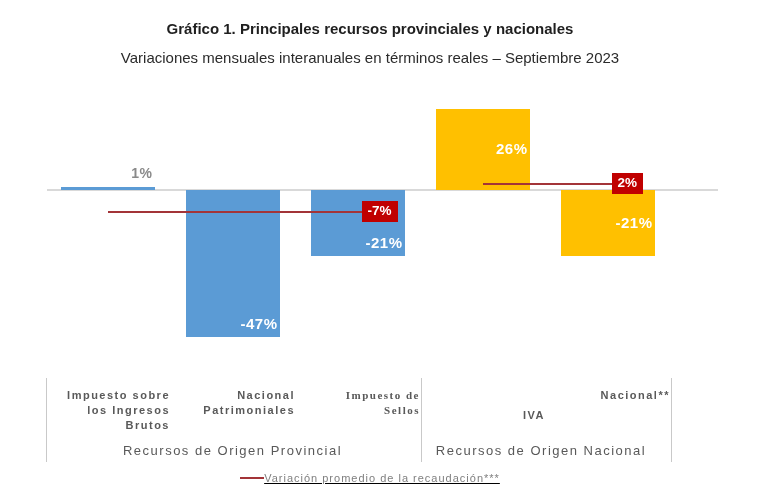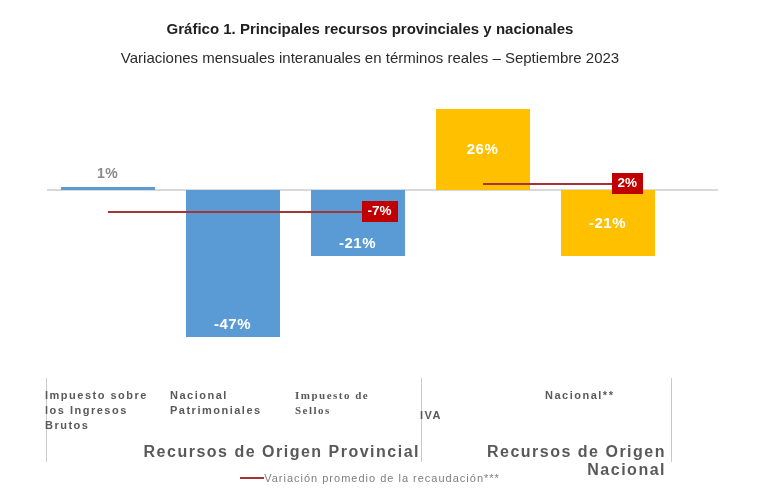--- a/index.html
+++ b/index.html
@@ -15,46 +15,46 @@
   }
   .chart-subtitle {
     position: absolute; left: 10px; top: 49px; width: 720px;
     text-align: center; font-size: 15px; font-weight: normal; color: #2b2b2b;
   }
 
   .axis-line { position: absolute; height: 2px; }
 
   .bar { position: absolute; }
   .bar-label {
-    position: absolute; width: 90px; margin-left: -45px; text-align: center;
+    position: absolute; width: 90px; margin-left: -45px; text-align: right;
     font-size: 15px; font-weight: bold; color: #ffffff; letter-spacing: 0.5px;
   }
   .bar-label.above { color: #8a8a8a; font-size: 14px; }
 
   .avg-line { position: absolute; height: 2px; }
   .avg-box {
     position: absolute; color: #ffffff; font-weight: bold; font-size: 13.5px;
     padding: 2px 6px 3px 6px; line-height: 16px;
   }
 
   .sep-line { position: absolute; width: 1px; }
 
   .cat-label {
-    position: absolute; width: 125px; margin-left: -62.5px; text-align: left;
+    position: absolute; width: 125px; margin-left: -62.5px; text-align: right;
     font-size: 11px; font-weight: bold; color: #595959; letter-spacing: 1.5px;
     line-height: 15px; white-space: pre-line;
   }
   .group-label {
-    position: absolute; text-align: right; font-size: 16px; font-weight: bold;
+    position: absolute; text-align: center; font-size: 13px; font-weight: normal;
     color: #595959; letter-spacing: 1.5px;
   }
 
   .legend {
     position: absolute; left: 0; top: 472px; width: 740px;
-    display: flex; justify-content: center; align-items: center; 
+    display: flex; justify-content: center; align-items: center;  text-decoration: underline;
   }
   .legend-swatch { width: 24px; height: 2px; }
   .legend-text { font-size: 11px; color: #7f7f7f; letter-spacing: 1px; }
 </style>
 </head>
 <body>
 
 <div class="stage">
   <div class="chart-title">Gráfico 1. Principales recursos provinciales y nacionales</div>
   <div class="chart-subtitle">Variaciones mensuales interanuales en términos reales – Septiembre 2023</div>

